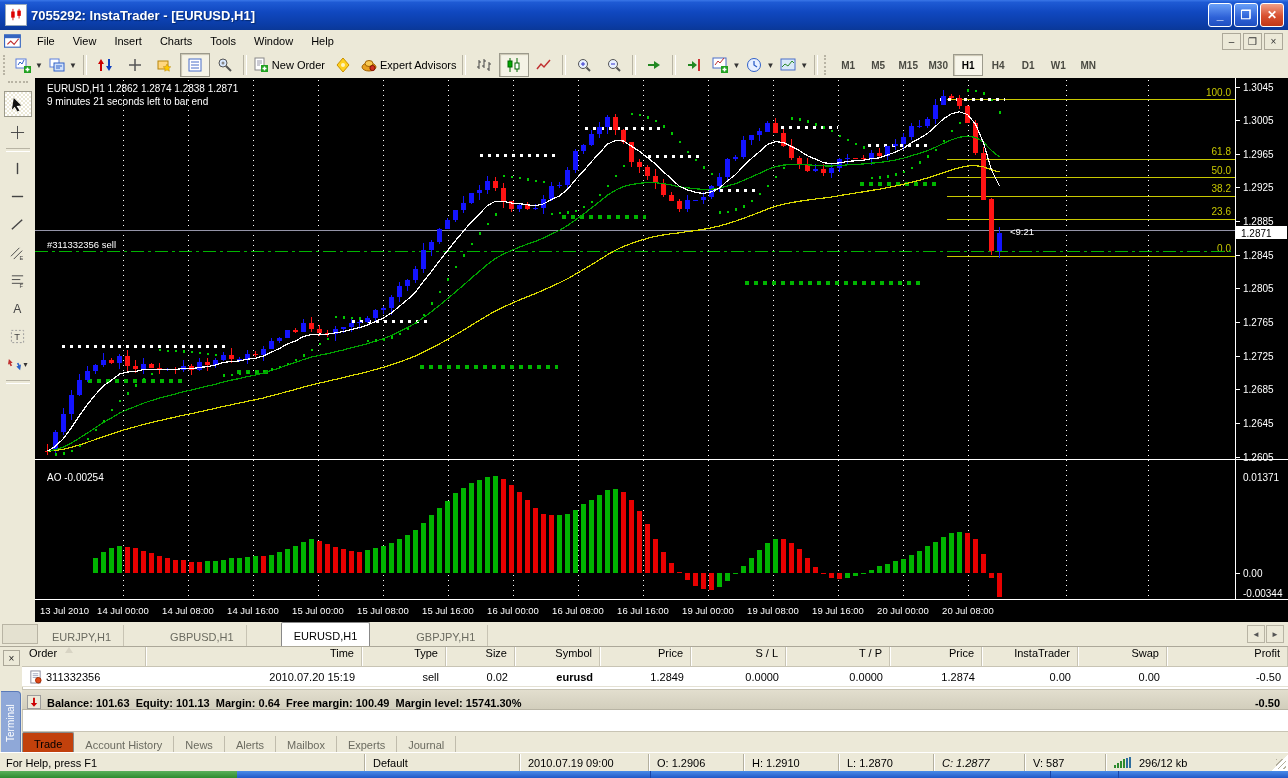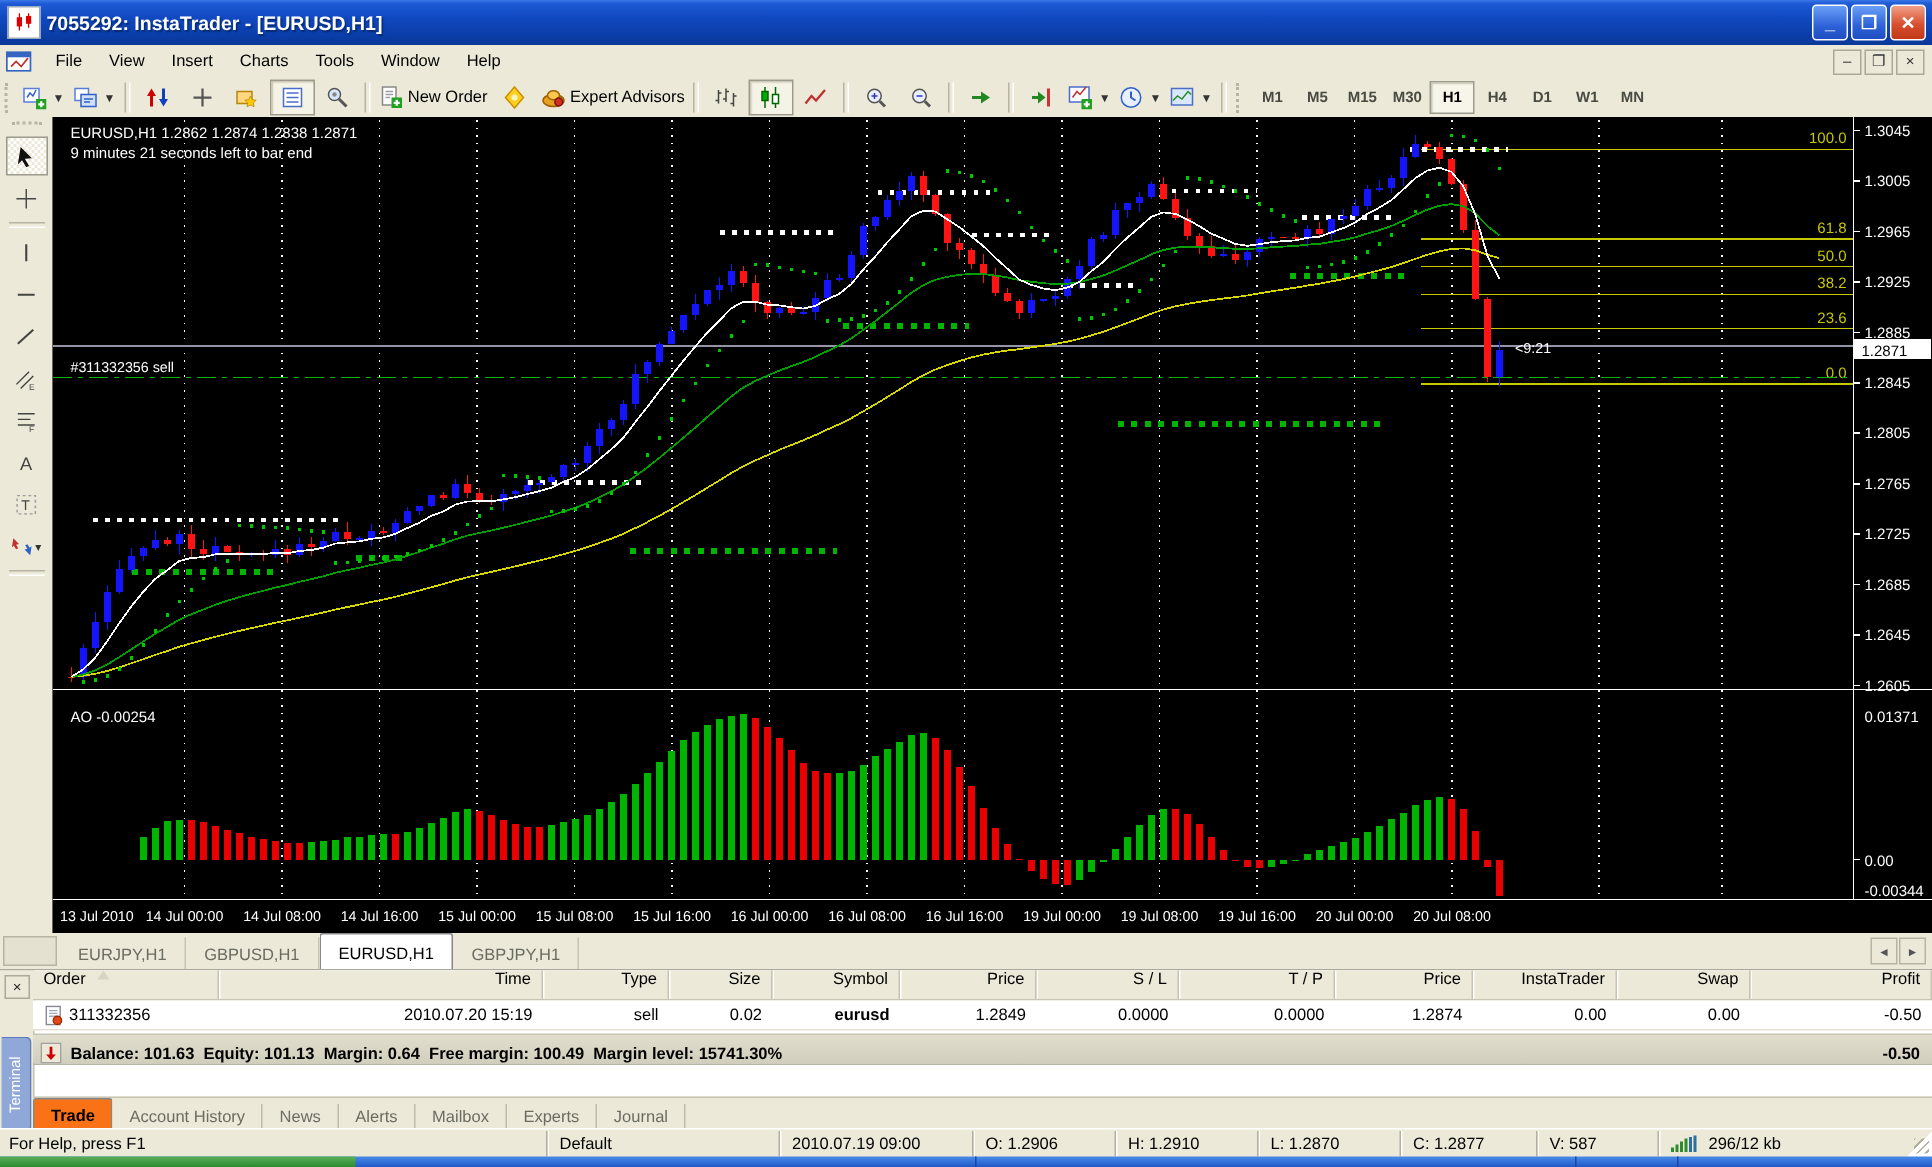--- a/index.html
+++ b/index.html
@@ -80,21 +80,21 @@
   .rcell.first{justify-content:flex-start;gap:4px;}
   #t-balance{display:flex;align-items:flex-end;height:19px;margin-top:2px;
     background:linear-gradient(180deg,#E2DECE,#D2CEBC);border-top:1px solid #C8C4B4;border-bottom:1px solid #B8B4A4;
     font-weight:bold;}
   #t-balance .btext{white-space:pre;margin-left:6px;}
   #t-balance .bprofit{margin-left:auto;padding-right:8px;}
   #t-tabs{position:absolute;left:0;bottom:0;width:1266px;height:21px;background:#ECE9D8;
     border-top:1px solid #C8C4B4;display:flex;align-items:flex-end;}
   .t-tab{height:16px;padding:1px 11px 0;color:#6B6B60;border-right:1px solid #C0BCAC;font-size:11px;
     display:flex;align-items:center;}
-  .t-tab.active{background:#f97316;color:#000;font-weight:bold;border:1px solid #888;border-bottom:none;height:19px;
+  .t-tab.active{background:#c2410c;color:#000;font-weight:normal;border:1px solid #888;border-bottom:none;height:19px;
     border-top-left-radius:2px;border-top-right-radius:2px;}
   
   #statusbar{position:absolute;left:0;top:752px;width:1288px;height:19px;background:#ECE9D8;
     display:flex;align-items:stretch;border-top:1px solid #fff;}
   .spane{display:flex;align-items:center;padding:0 8px;margin:1px 0;
     border-left:1px solid #B4B09E;box-shadow:inset 1px 0 0 #fff;}
   #sb-help{flex:1;border-left:none;box-shadow:none;padding-left:6px;}
   #net-icon{display:flex;align-items:flex-end;gap:1px;height:11px;margin-right:8px;}
   #net-icon i{display:block;width:2px;background:#2E8B2E;}
   #net-icon i.b{background:#2E6E9E;}
@@ -1003,21 +1003,21 @@
           <text x="868" y="536" font-size="9.5" fill="#FFFFFF" text-anchor="middle">20 Jul 00:00</text>
           <text x="933" y="536" font-size="9.5" fill="#FFFFFF" text-anchor="middle">20 Jul 08:00</text>
           <text x="12" y="14" font-size="10" fill="#FFFFFF">EURUSD,H1  1.2862 1.2874 1.2838 1.2871</text>
           <text x="12" y="27" font-size="10" fill="#FFFFFF">9 minutes 21 seconds left to bar end</text>
           <text x="12" y="403" font-size="10" fill="#FFFFFF">AO -0.00254</text>
         </svg></div>
   </div>
 
   <div id="tabsrow">
     <span id="tabs-corner"></span>
-    <span id="chart-tabs" style="display:flex;align-items:flex-end;">
+    <span id="chart-tabs" style="display:flex;align-items:flex-end;gap:34px;">
         <span class="chart-tab">EURJPY,H1</span>
         <span class="chart-tab">GBPUSD,H1</span>
         <span class="chart-tab active">EURUSD,H1</span>
         <span class="chart-tab">GBPJPY,H1</span>
       </span>
     <span id="tab-arrows">
       <span class="tab-arrow">◄</span>
       <span class="tab-arrow">►</span>
     </span>
   </div>
@@ -1089,21 +1089,21 @@
   </div>
 
   <div id="statusbar">
     <span class="spane" id="sb-help">For Help, press F1</span>
     <span class="spane" style="width:138px;">Default</span>
     <span id="sb-info" style="display: flex;">
         <span class="spane" style="width: 112px;">2010.07.19 09:00</span>
         <span class="spane" style="width: 78px;">O: 1.2906</span>
         <span class="spane" style="width: 78px;">H: 1.2910</span>
         <span class="spane" style="width: 78px;">L: 1.2870</span>
-        <span class="spane" style="width: 74px;">C: 1.2877</span>
+        <span class="spane" style="width: 74px; font-style: italic;">C: 1.2877</span>
         <span class="spane" style="width: 64px;">V: 587</span>
       </span>
     <span class="spane" style="width:150px;">
       <span id="net-icon">
           <i style="height: 3px;"></i>
           <i style="height: 5px;"></i>
           <i style="height: 7px;"></i>
           <i style="height: 9px;"></i>
           <i class="b" style="height: 10px;"></i>
           <i class="b" style="height: 11px;"></i>

